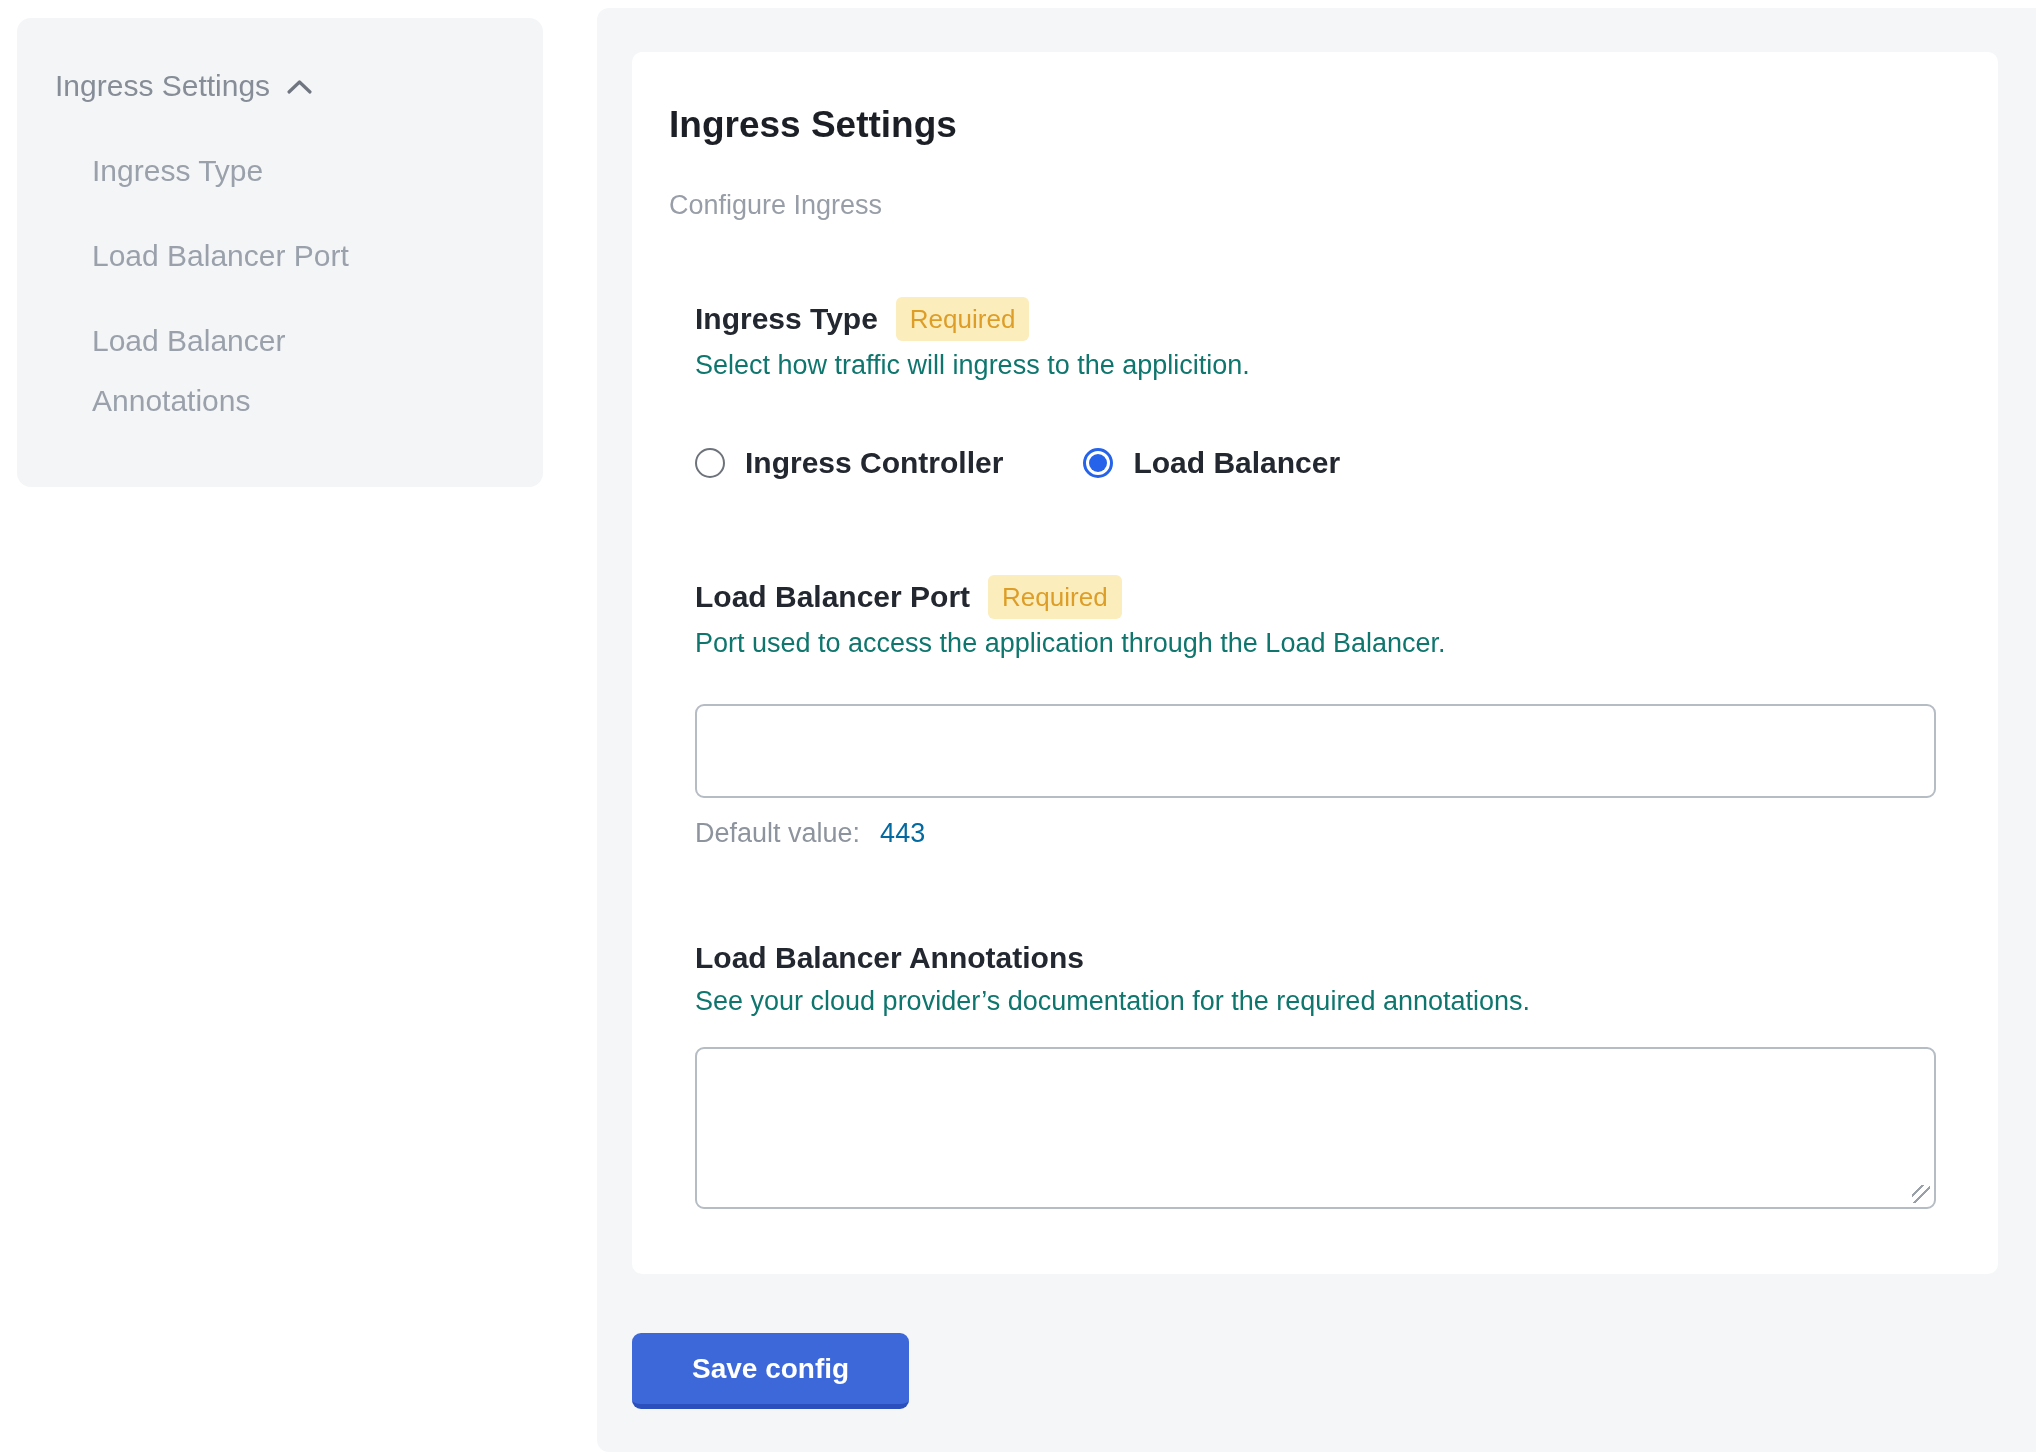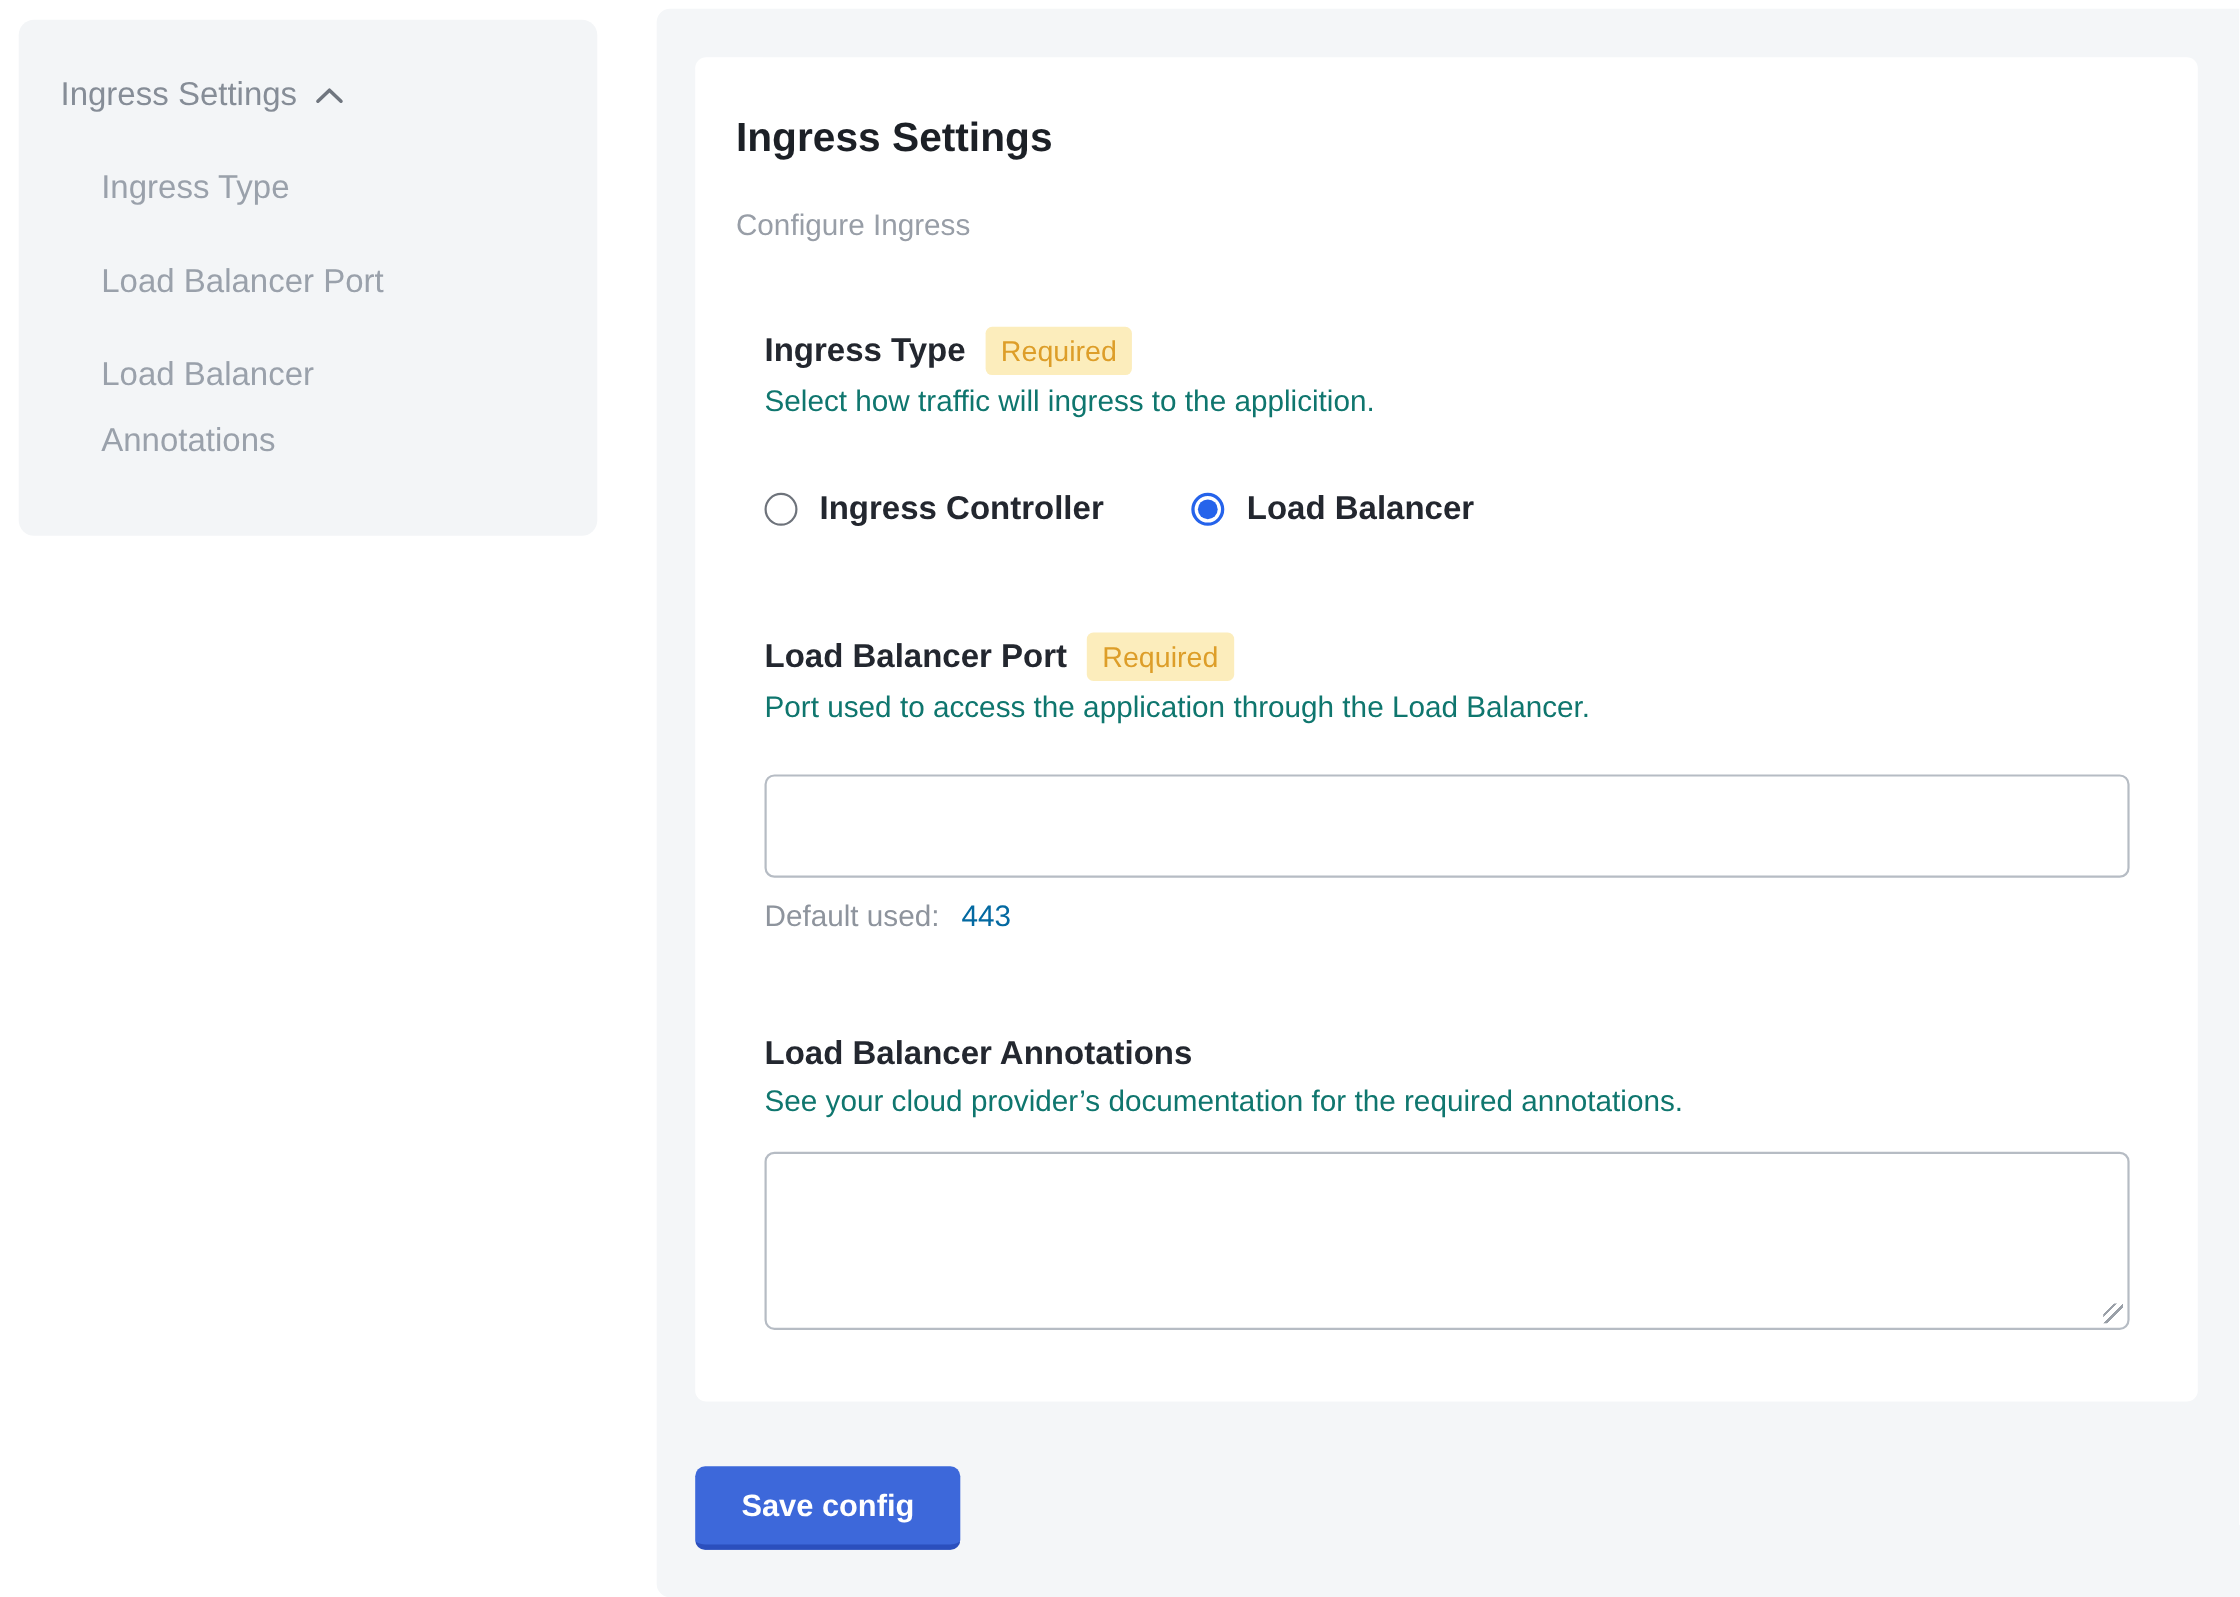--- a/index.html
+++ b/index.html
@@ -198,21 +198,21 @@
       transparent 9px, transparent 13px,
       #9aa0a8 13px, #9aa0a8 15px,
       transparent 15px);
   }
 
   .save-btn {
     position: absolute;
     left: 35px;
     top: 1325px;
     height: 76px;
-    padding: 0 42px;
+    padding: 0 60px;
     background: #3d68da;
     border: none;
     border-bottom: 5px solid #2b4fbd;
     border-radius: 9px;
     color: #ffffff;
     font-size: 28px;
     font-weight: bold;
     font-family: inherit;
     cursor: pointer;
   }
@@ -268,21 +268,21 @@
         <div class="sec sec-port">
           <div class="sec-head">
             <span class="sec-title">Load Balancer Port</span>
             <span class="badge">Required</span>
           </div>
           <div class="sec-desc">Port used to access the application through the Load Balancer.</div>
 
           <input class="text-input" type="text" value="" style="">
 
           <div class="default-line">
-            <span>Default used:</span><span class="default-value">443</span>
+            <span>Default value:</span><span class="default-value">443</span>
           </div>
         </div>
 
         <div class="sec sec-anno">
           <div class="sec-head">
             <span class="sec-title">Load Balancer Annotations</span>
           </div>
           <div class="sec-desc">See your cloud provider’s documentation for the required annotations.</div>
 
           <div class="textarea-wrap">

